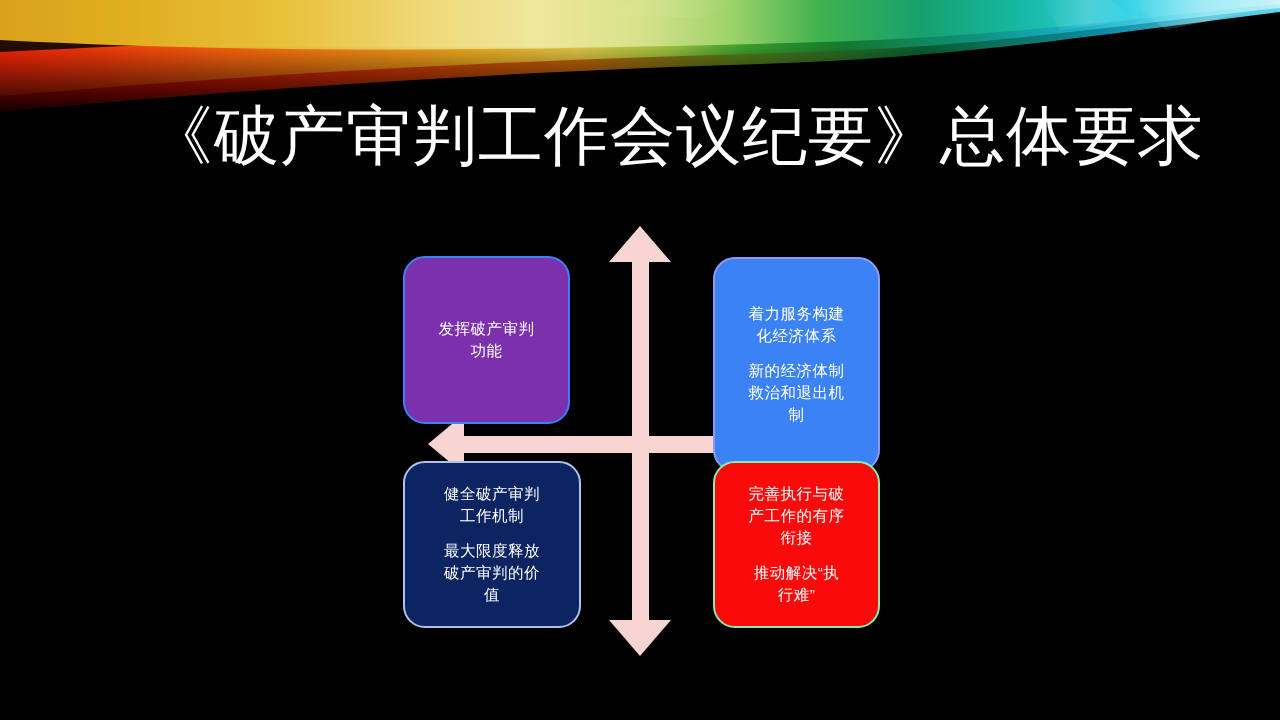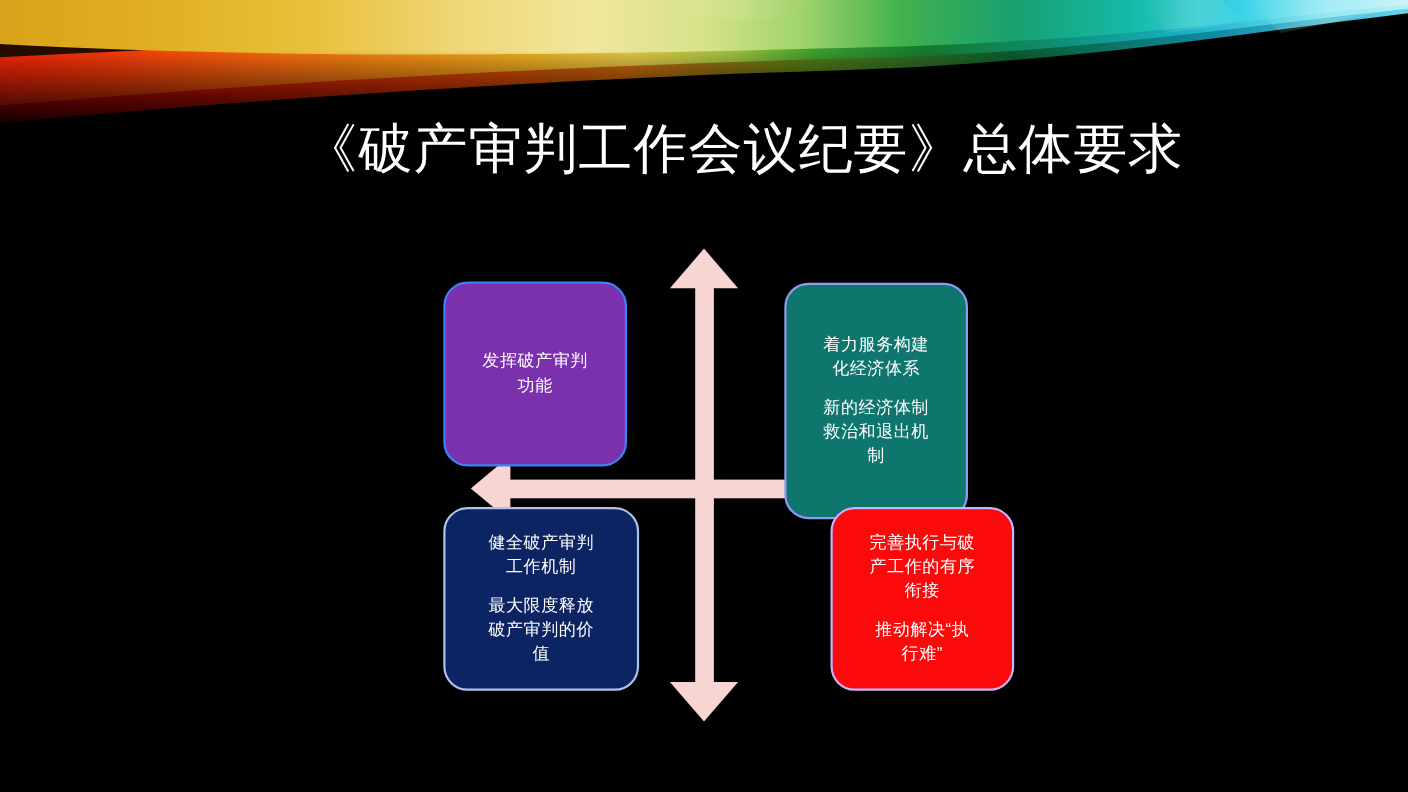--- a/index.html
+++ b/index.html
@@ -36,21 +36,21 @@
 
   
   #slide-title {
     position: absolute;
     left: 0;
     top: 106px;
     width: 1280px;
     text-align: center;
     color: #ffffff;
     font-family: "Liberation Serif", "DejaVu Serif", serif;
-    font-size: 49px;
+    font-size: 65px;
     line-height: 60px;
     letter-spacing: 1px;
     white-space: nowrap;
     padding-left: 72px;
     box-sizing: border-box;
   }
 
   
   #arrow-cross {
     position: absolute;
@@ -83,33 +83,32 @@
   }
   .qbox .para + .para { margin-top: 13px; }
 
   #box-top-left {
     left: 403px; top: 256px; width: 167px; height: 168px;
     background: #7B30AE;
     border: 2px solid #3b82f6;
   }
   #box-top-right {
     left: 713px; top: 257px; width: 167px; height: 215px;
-    background: #0f766e;
+    background: #3b82f6;
     border: 2px solid #8F9BF2;
   }
   #box-bottom-left {
     left: 403px; top: 461px; width: 178px; height: 167px;
     background: #0C2461;
     border: 2px solid #AFC2E8;
   }
   #box-bottom-right {
     left: 713px; top: 461px; width: 167px; height: 167px;
     background: #FA0A0A;
-    border: 2px solid #c4b5fd;
-    margin-left: 42px;
+    border: 2px solid #86efac;
   }
 </style>
 </head>
 <body>
 
 <div id="slide">
 
   <div id="swoosh-banner">
     <svg width="1280" height="120" viewBox="0 0 1280 120" xmlns="http://www.w3.org/2000/svg">
       <defs>

